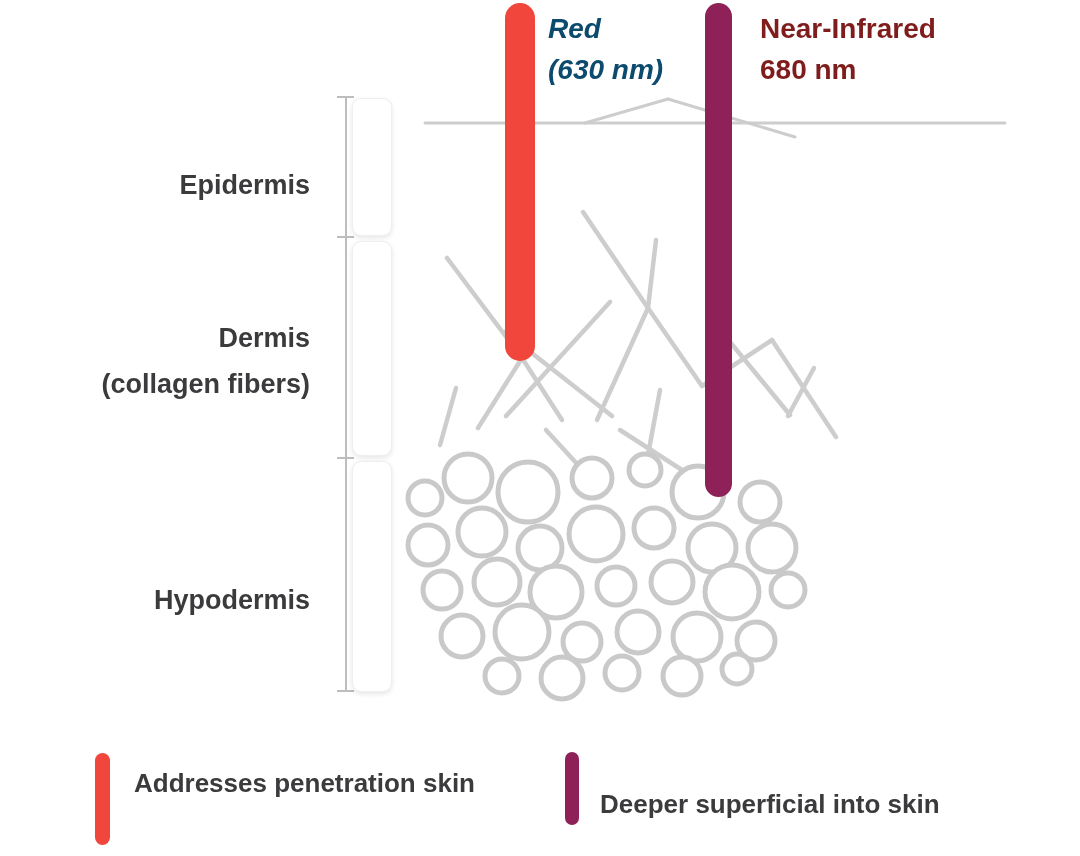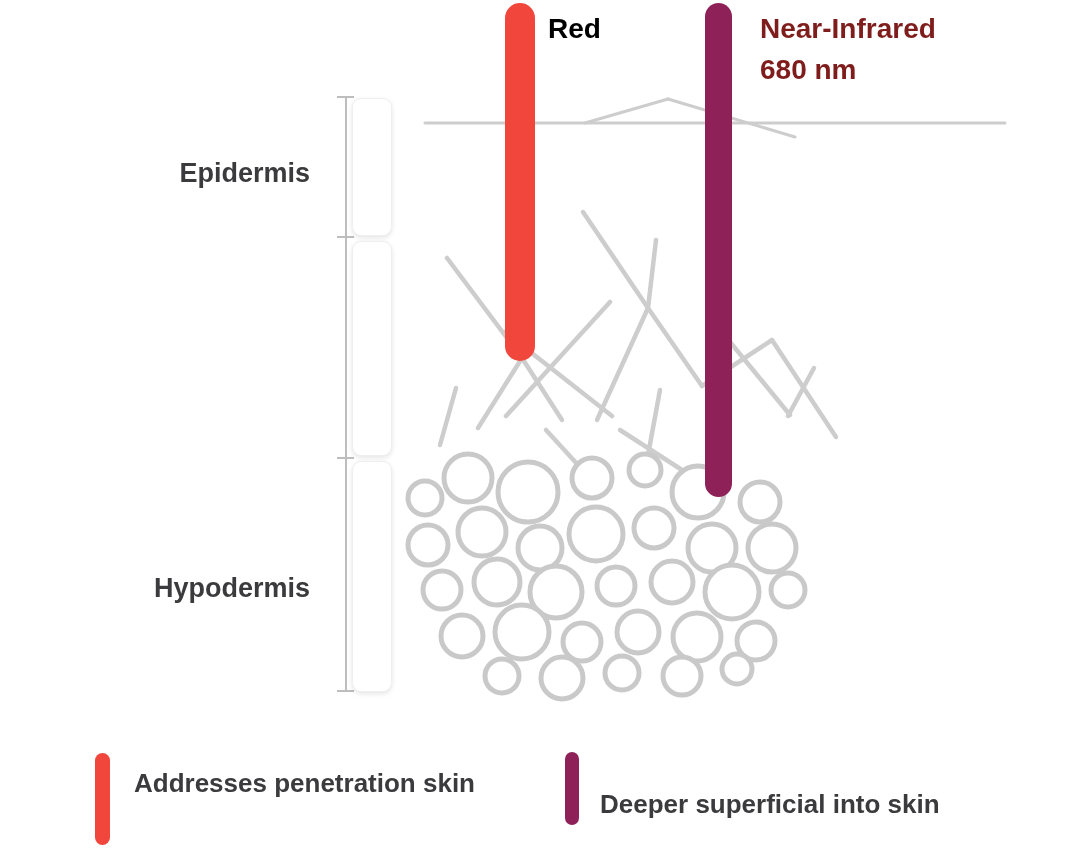--- a/index.html
+++ b/index.html
@@ -43,21 +43,21 @@
 
   
   .beam-label {
     position: absolute;
     top: 8px;
     font-size: 28px;
     font-weight: 700;
     line-height: 41px;
     white-space: nowrap;
   }
-  .beam-label.red   { left: 548px; color: #000000; }
+  .beam-label.red   { left: 548px; color: #0c4a6e; font-style: italic; }
   .beam-label.nir   { left: 760px; color: #7f1d1d; }
 
   
   .ruler-line {
     position: absolute;
     left: 345px; top: 97px;
     width: 2px; height: 595px;
     background: #bdbdbd;
   }
   .ruler-tick {
@@ -87,20 +87,21 @@
   .layer-label {
     position: absolute;
     right: 770px;
     width: 260px;
     text-align: right;
     font-size: 27px;
     font-weight: 700;
     color: #3B3B3D;
     line-height: 46px;
     white-space: nowrap;
+    margin-top: 12px;
   }
   .label-epidermis  { top: 150px; }
   .label-dermis     { top: 303px; }
   .label-hypodermis { top: 565px; }
 
   
   .legend-swatch {
     position: absolute;
     border-radius: 8px;
   }
@@ -199,29 +200,34 @@
   <div class="ruler-tick tick-2"></div>
   <div class="ruler-tick tick-3"></div>
   <div class="ruler-tick tick-4"></div>
   <div class="ruler-segment segment-epidermis"></div>
   <div class="ruler-segment segment-dermis"></div>
   <div class="ruler-segment segment-hypodermis"></div>
 
   <div class="layer-label label-epidermis">
     <div>Epidermis</div>
   </div>
+  <div class="layer-label label-dermis">
+    <div>Dermis</div>
+    <div>(collagen fibers)</div>
+  </div>
   <div class="layer-label label-hypodermis">
     <div>Hypodermis</div>
   </div>
 
   <div class="beam beam-red"></div>
   <div class="beam beam-nir"></div>
 
   <div class="beam-label red">
     <div>Red</div>
+    <div>(630 nm)</div>
   </div>
   <div class="beam-label nir">
     <div>Near-Infrared</div>
     <div>680 nm</div>
   </div>
 
   <div class="legend-swatch red"></div>
   <div class="legend-text red">
     <div>Addresses penetration skin</div>
   </div>

